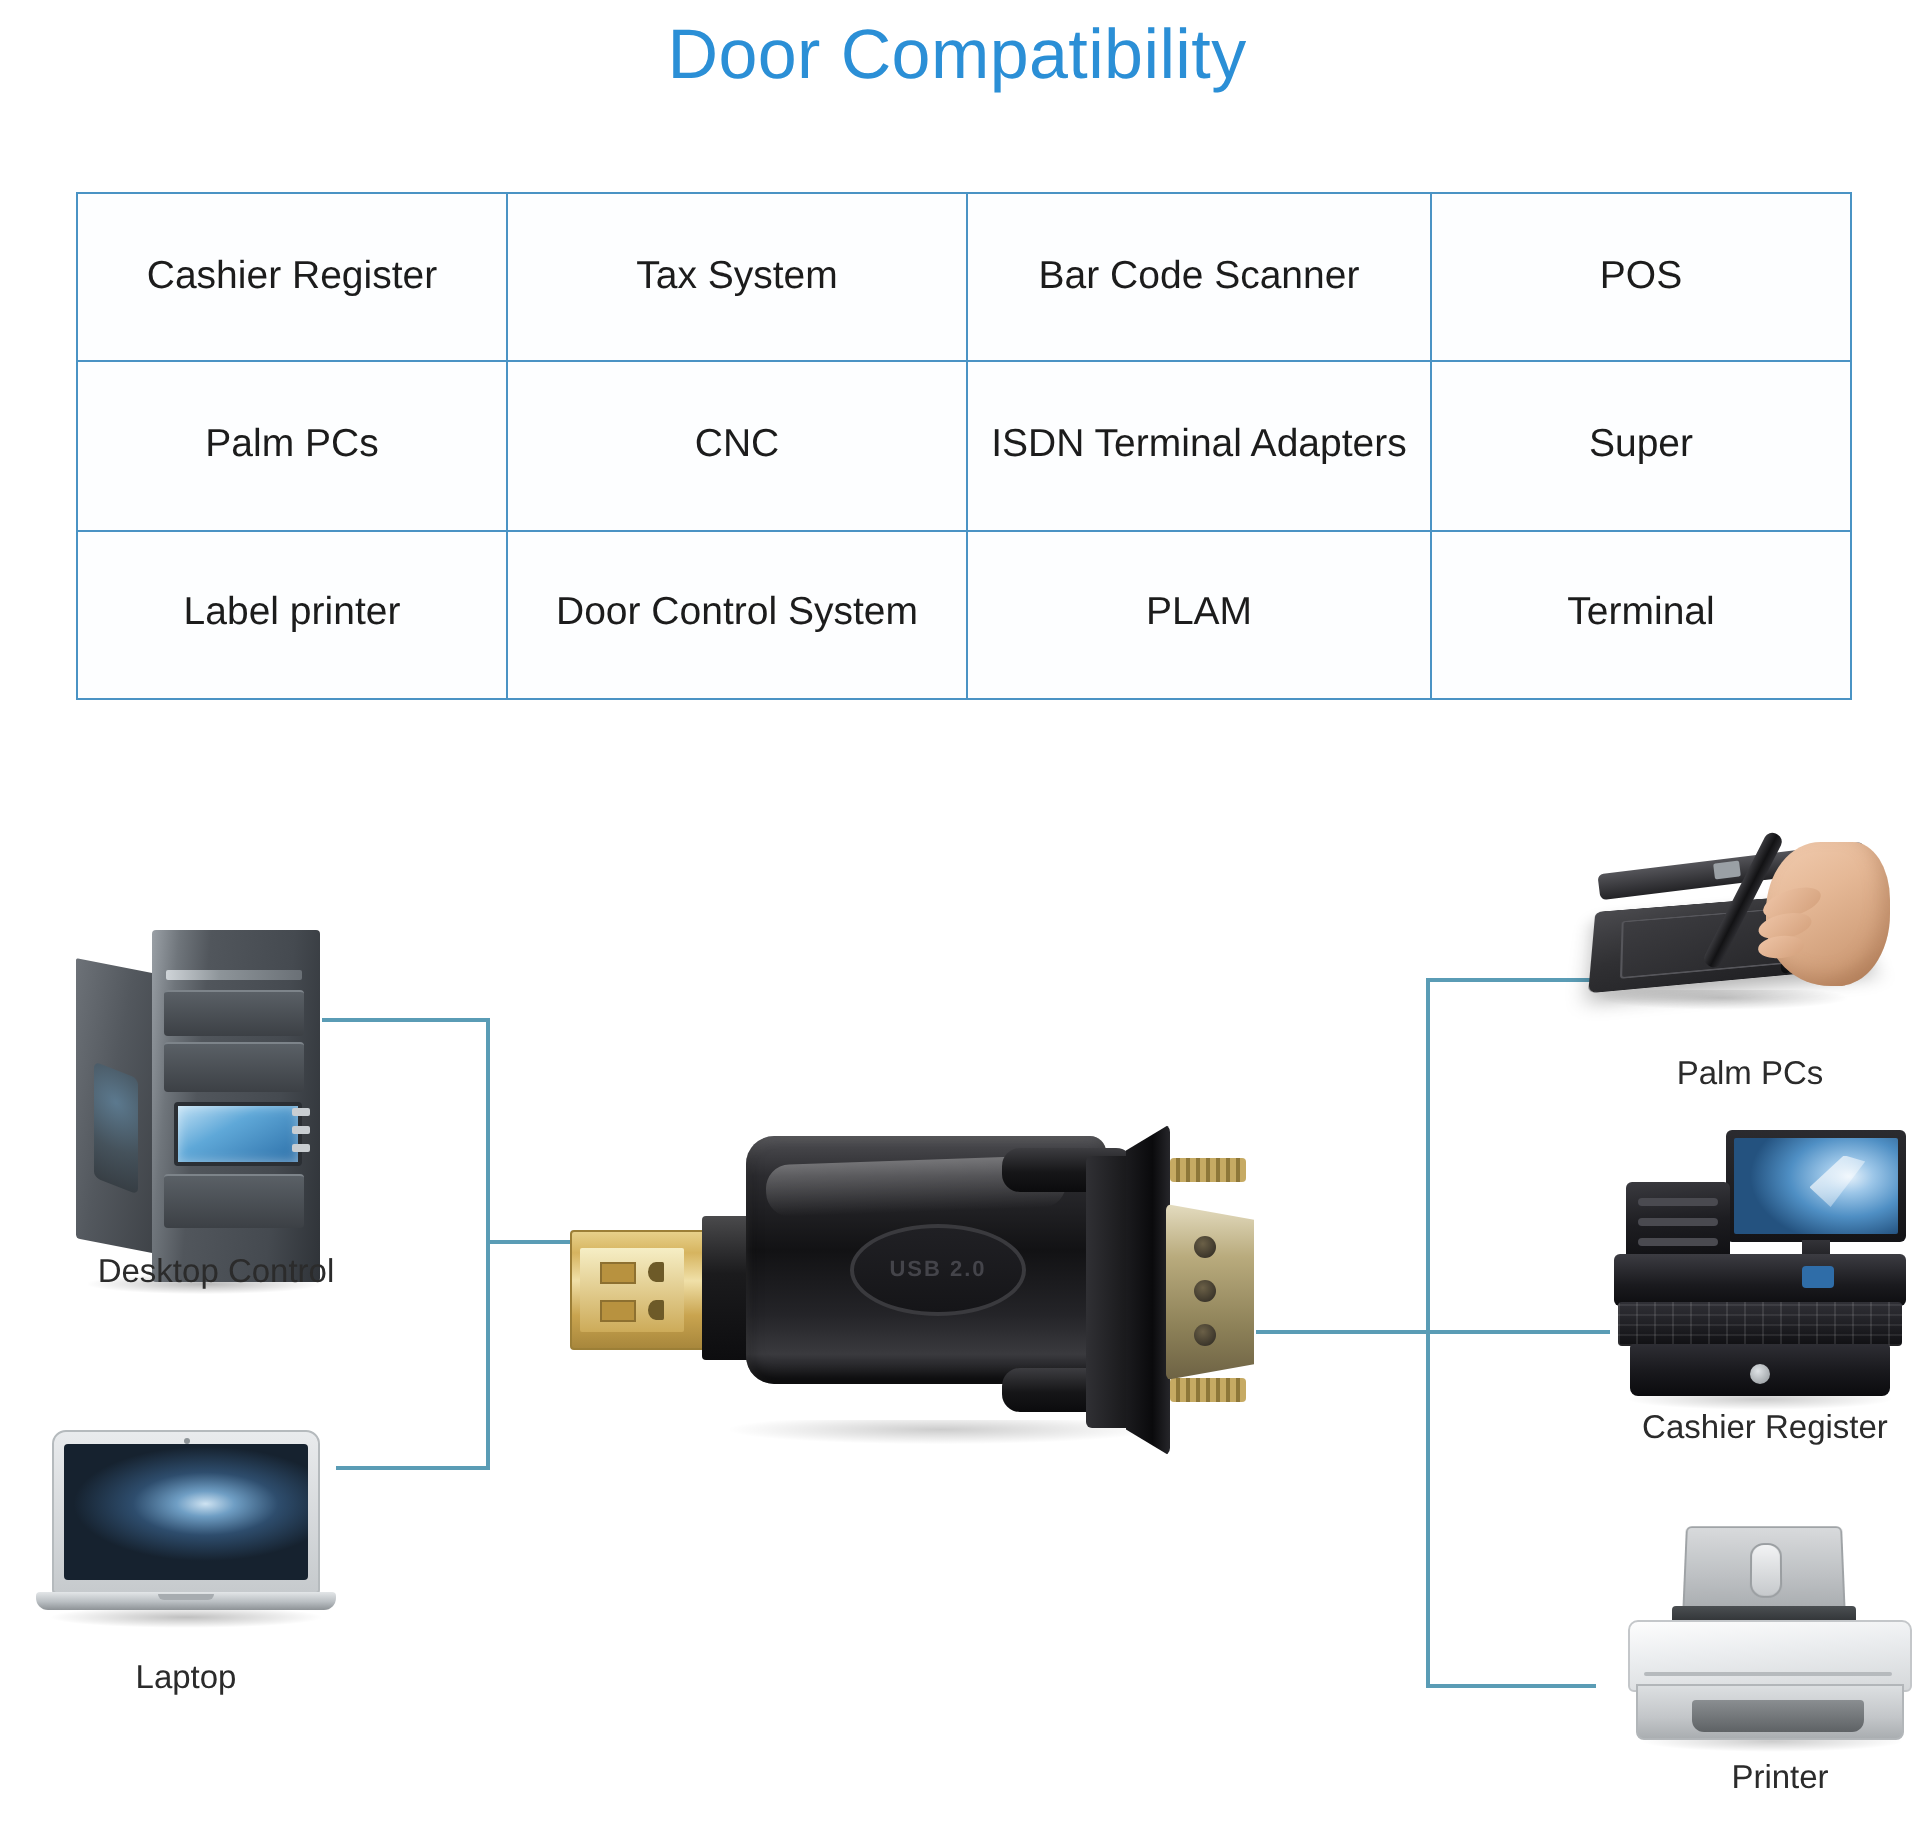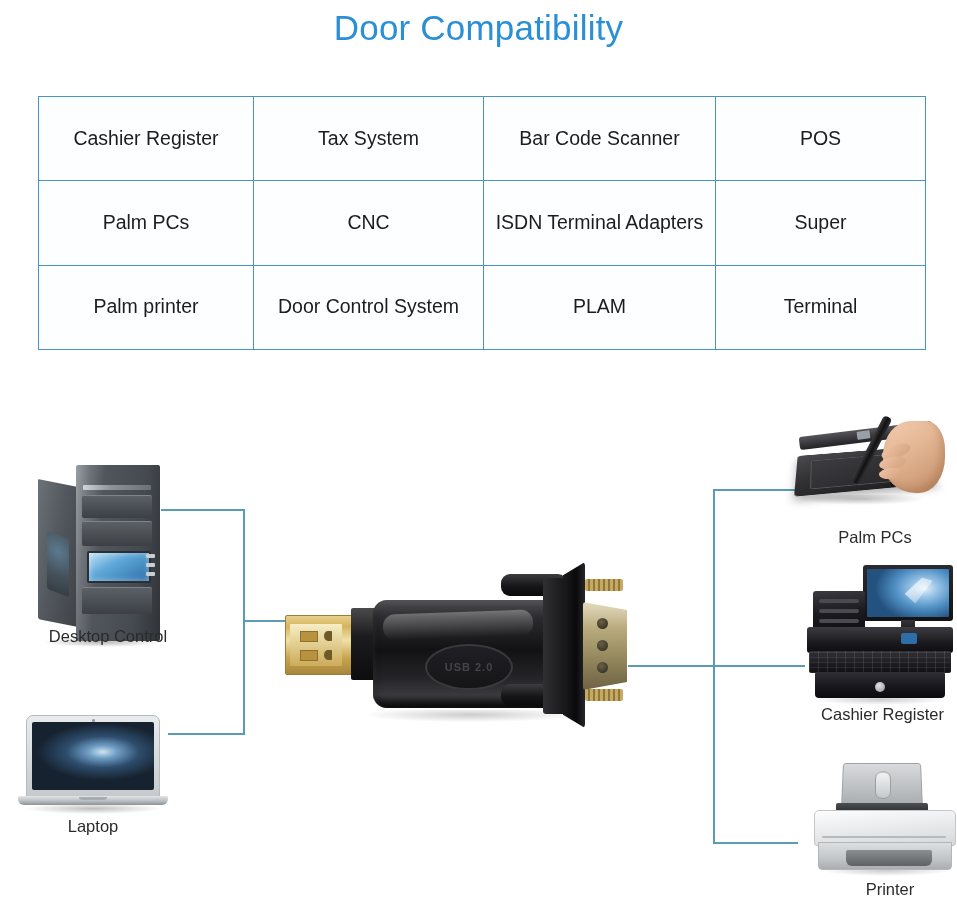--- a/index.html
+++ b/index.html
@@ -172,21 +172,21 @@
     border-radius:1px;
   }
   .usb-pin { position:absolute; left:10px; width:16px; height:9px; background:#b8923f; border:1px solid #8d7030; }
   .usb-hole { position:absolute; left:34px; width:8px; height:10px; background:#6d5a28; border-radius:50% 10% 10% 50%; }
   .usb-neck {
     position:absolute; left:66px; top:48px; width:30px; height:72px;
     background: linear-gradient(180deg,#4a4a4c,#1b1b1d 40%,#0d0d0f);
     border-radius: 2px;
   }
   .adapter-body {
-    position:absolute; left:88px; top:40px; width:180px; height:108px;
+    position:absolute; left:88px; top:8px; width:180px; height:124px;
     background:
       linear-gradient(180deg, #4e4e52 0%, #2c2c30 16%, #121214 46%, #242428 72%, #3a3a3e 88%, #0e0e10 100%);
     border-radius: 14px 8px 8px 14px;
     box-shadow: inset 0 2px 6px rgba(255,255,255,.12), inset 0 -3px 8px rgba(0,0,0,.6);
   }
   .adapter-gloss {
     position:absolute; left:10px; top:12px; width:150px; height:26px;
     background: linear-gradient(180deg, rgba(255,255,255,.30), rgba(255,255,255,0));
     border-radius: 12px;
     transform: rotate(-2deg);
@@ -400,21 +400,21 @@
       <td>Bar Code Scanner</td>
       <td>POS</td>
     </tr>
     <tr>
       <td>Palm PCs</td>
       <td>CNC</td>
       <td>ISDN Terminal Adapters</td>
       <td>Super</td>
     </tr>
     <tr>
-      <td>Palm printer</td>
+      <td>Label printer</td>
       <td>Door Control System</td>
       <td>PLAM</td>
       <td>Terminal</td>
     </tr>
   </tbody>
 </table>
 
 <div id="diagram">
 
   <div class="conn conn-h" style="left:161px; top:129px; width:84px;"></div>
@@ -450,21 +450,21 @@
 
   <div class="device" id="laptop">
     <div class="lap-lid">
       <div class="lap-cam"></div>
       <div class="lap-screen"></div>
     </div>
     <div class="lap-base"></div>
     <div class="lap-notch"></div>
     <div class="lap-shadow"></div>
   </div>
-  <div class="device-label" style="left:3px; top:437px; width:180px;">Laptop</div>
+  <div class="device-label" style="left:3px; top:450px; width:180px;">Laptop</div>
 
   <div class="device" id="adapter">
     <div class="adapter-shadow"></div>
 
     <div class="usb-plug">
       <div class="usb-inner">
         <div class="usb-pin" style="top:7px;"></div>
         <div class="usb-pin" style="top:26px;"></div>
         <div class="usb-hole" style="top:7px;"></div>
         <div class="usb-hole" style="top:26px;"></div>

